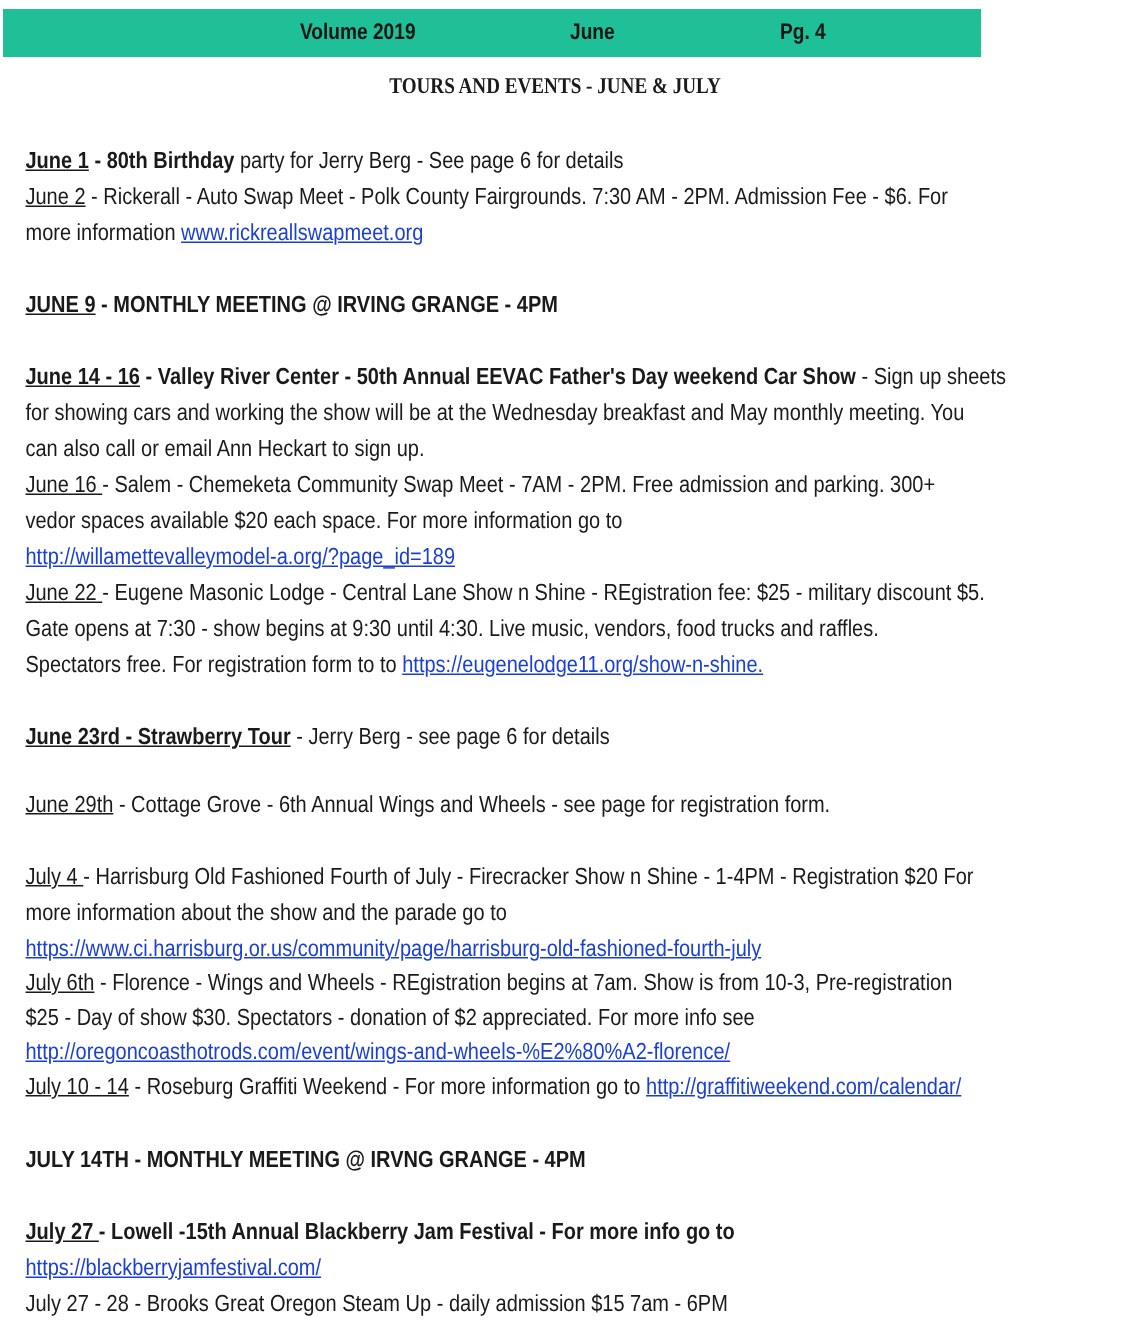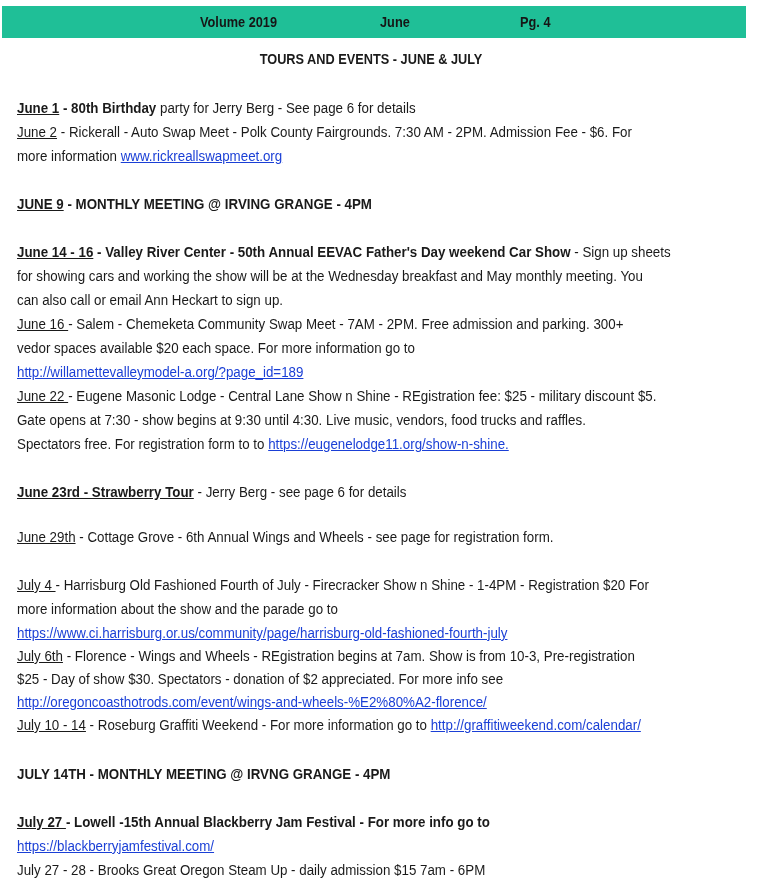--- a/index.html
+++ b/index.html
@@ -1,23 +1,23 @@
 <!DOCTYPE html>
 <html><head>
 <meta charset="utf-8">
 <style>
   html, body { margin: 0; padding: 0; background: #ffffff; }
   body { width: 761px; height: 882px; position: relative; overflow: hidden;
          font-family: "Liberation Sans", sans-serif; color: #1a1a1a; }
-  .band { position: absolute; left: 2px; top: 6px; width: 744px; height: 32px;
+  .band { position: absolute; left: 2px; top: 6px; width: 652px; height: 32px;
           background: #1fbf97; }
   .band span { position: absolute; top: 7px; font-size: 15px; font-weight: bold;
                color: #161616; transform: scaleX(0.85); transform-origin: left top; white-space: nowrap; }
   .title { position: absolute; top: 50px; left: 0; width: 741px; text-align: center;
-           font-size: 15px; font-weight: bold; }
+           font-size: 15px; font-weight: bold; font-family: Liberation Serif, serif; }
   .title span { display: inline-block; transform: scaleX(0.85); }
   .line { position: absolute; left: 17px; font-size: 15.5px; white-space: nowrap;
           transform: scaleX(0.86); transform-origin: left top; line-height: 20px; }
   .u { text-decoration: underline; }
   .b { font-weight: bold; }
   a { color: #1a3fd6; text-decoration: underline; }
 </style>
 </head>
 <body>
 

